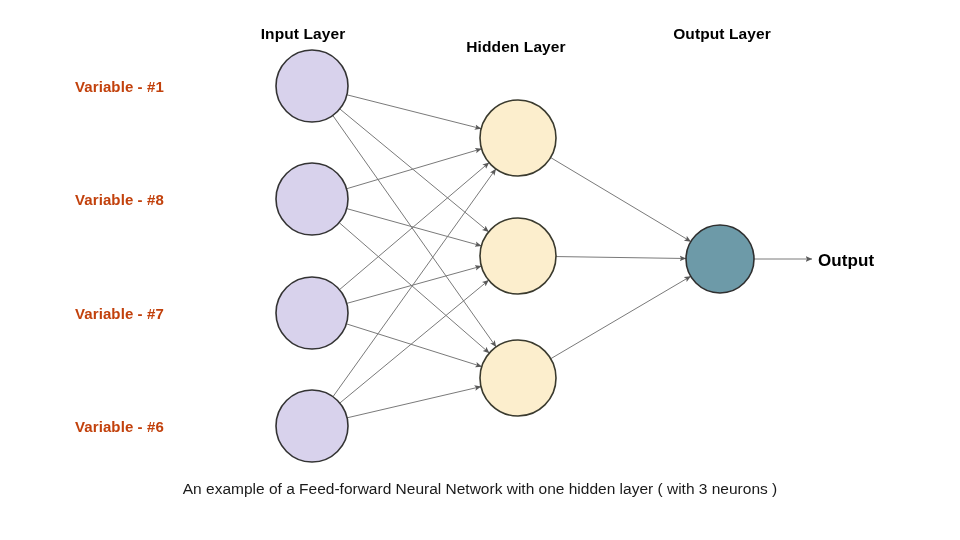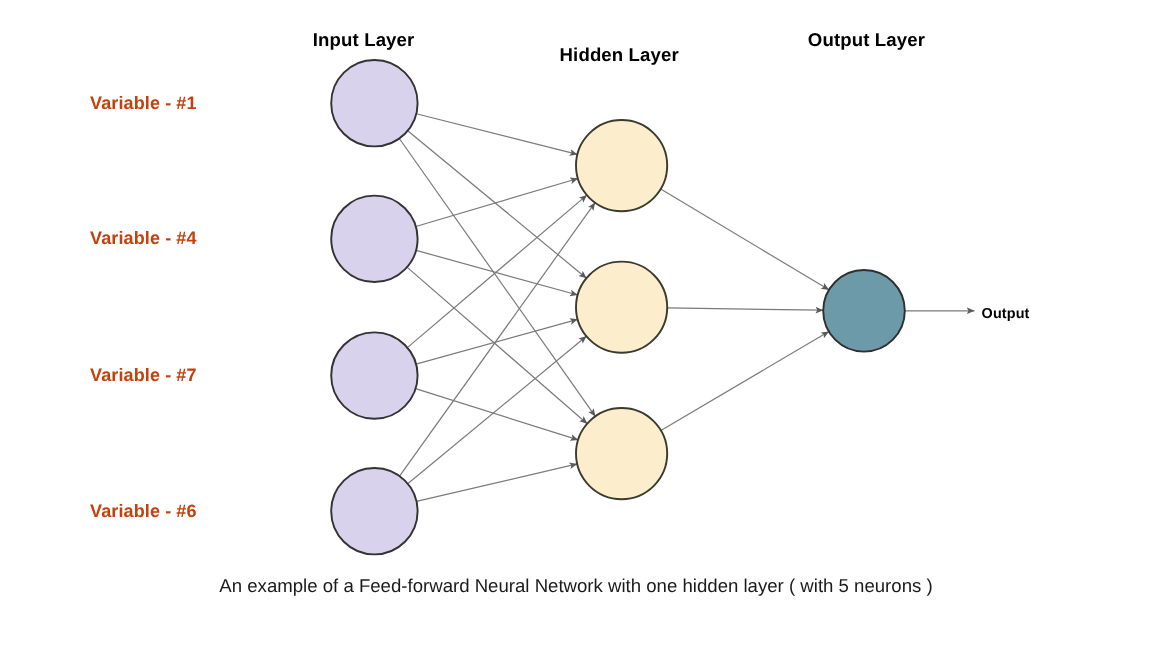--- a/index.html
+++ b/index.html
@@ -49,21 +49,21 @@
     font-size: 15px;
     font-weight: bold;
     letter-spacing: 0.1px;
     white-space: nowrap;
     transform: translateY(-50%);
     color: #c2410c;
   }
 
   .output-label {
     position: absolute;
-    font-size: 12px;
+    font-size: 17px;
     font-weight: bold;
     letter-spacing: 0.1px;
     white-space: nowrap;
     transform: translateY(-50%);
     color: #000000;
   }
 
   #figure-caption {
     position: absolute;
     left: 480px;
@@ -116,22 +116,22 @@
       </g>
   </svg>
 
   <div id="header-group">
       <div class="layer-header" style="left: 303px; top: 25px;">Input Layer</div>
       <div class="layer-header" style="left: 516px; top: 38px;">Hidden Layer</div>
       <div class="layer-header" style="left: 722px; top: 25px;">Output Layer</div>
     </div>
   <div id="varlabel-group">
       <div class="var-label" style="left: 75px; top: 86px;">Variable - #1</div>
-      <div class="var-label" style="left: 75px; top: 199px;">Variable - #4</div>
+      <div class="var-label" style="left: 75px; top: 199px;">Variable - #8</div>
       <div class="var-label" style="left: 75px; top: 313px;">Variable - #7</div>
       <div class="var-label" style="left: 75px; top: 426px;">Variable - #6</div>
     </div>
 
   <div class="output-label" id="output-arrow-label" style="left: 818px; top: 261px;">Output</div>
 
-  <div id="figure-caption">An example of a Feed-forward Neural Network with one hidden layer ( with 5 neurons )</div>
+  <div id="figure-caption">An example of a Feed-forward Neural Network with one hidden layer ( with 3 neurons )</div>
 
 </div>
 
 </body></html>

